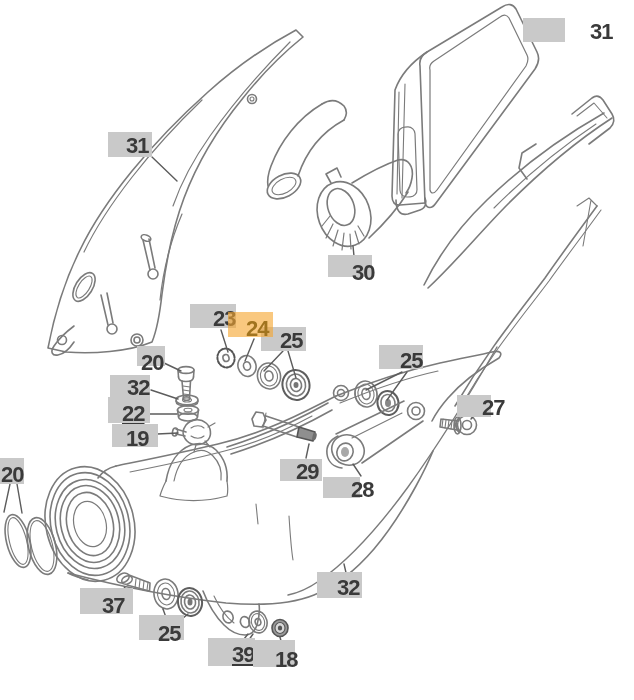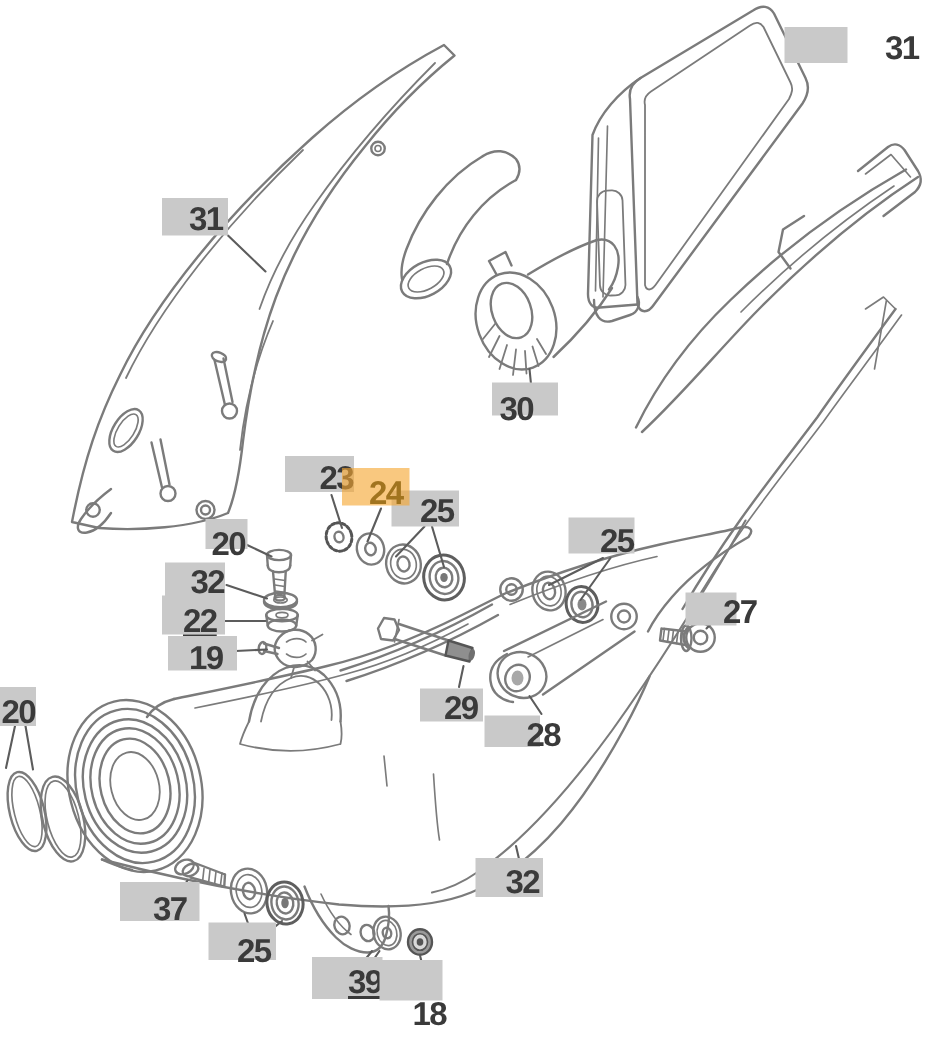--- a/index.html
+++ b/index.html
@@ -254,21 +254,21 @@
 <div class="plabel" style="left:108px;top:132px;">
   <span class="pbox" style="width:44px;height:25px;"></span>
   <span class="num" style="left:18px;top:3px;">31</span>
 </div>
 <div class="plabel" style="left:523px;top:18px;">
   <span class="pbox" style="width:42px;height:24px;"></span>
   <span class="num" style="left:27px;top:3px;margin-left:40px;">31</span>
 </div>
 <div class="plabel" style="left:328px;top:255px;">
   <span class="pbox" style="width:44px;height:22px;"></span>
-  <span class="num" style="left:5px;top:7px;">30</span>
+  <span class="num" style="left:24px;top:7px;">30</span>
 </div>
 <div class="plabel" style="left:190px;top:304px;">
   <span class="pbox" style="width:46px;height:24px;"></span>
   <span class="num" style="left:23px;top:4px;">23</span>
 </div>
 <div class="plabel orange" style="left:228px;top:312px;">
   <span class="pbox" style="width:45px;height:25px;"></span>
   <span class="num" style="left:18px;top:6px;">24</span>
 </div>
 <div class="plabel" style="left:261px;top:327px;">
@@ -318,20 +318,20 @@
 <div class="plabel" style="left:139px;top:615px;">
   <span class="pbox" style="width:45px;height:25px;"></span>
   <span class="num" style="left:19px;top:8px;">25</span>
 </div>
 <div class="plabel" style="left:208px;top:638px;">
   <span class="pbox" style="width:47px;height:28px;"></span>
   <span class="num" style="left:24px;top:6px;text-decoration:underline;">39</span>
 </div>
 <div class="plabel" style="left:253px;top:640px;">
   <span class="pbox" style="width:42px;height:27px;"></span>
-  <span class="num" style="left:22px;top:9px;margin-top:16px;">18</span>
+  <span class="num" style="left:22px;top:9px;">18</span>
 </div>
 <div class="plabel" style="left:317px;top:572px;">
   <span class="pbox" style="width:45px;height:26px;"></span>
   <span class="num" style="left:20px;top:5px;">32</span>
 </div>
 
 </div>
 
 </body></html>

